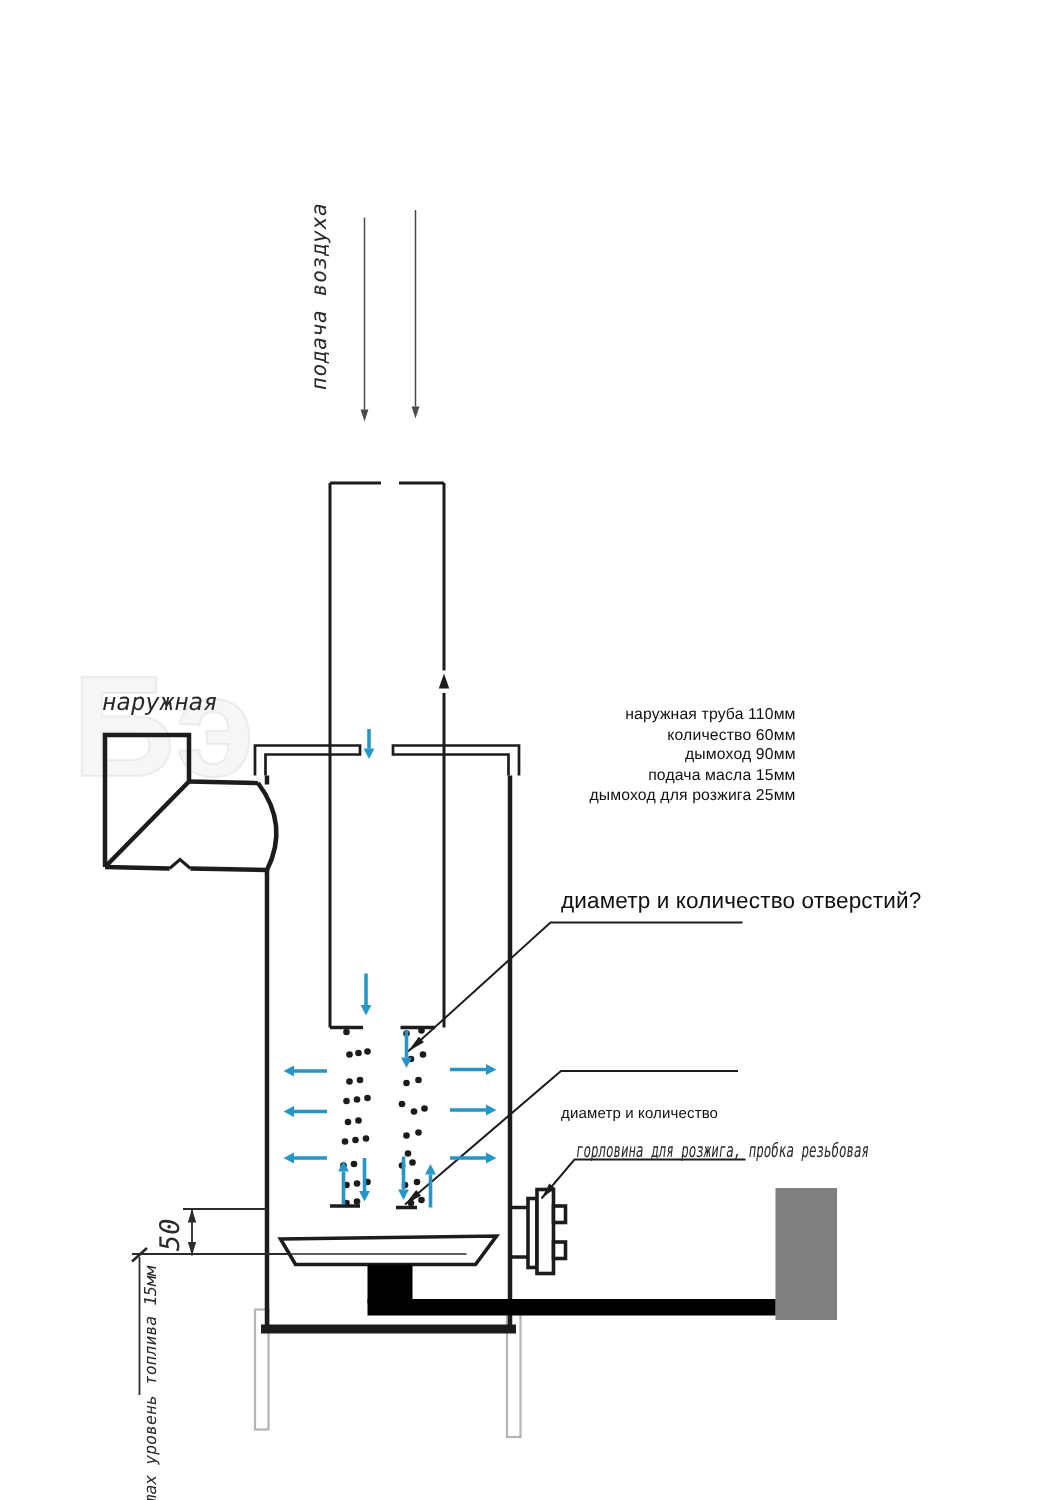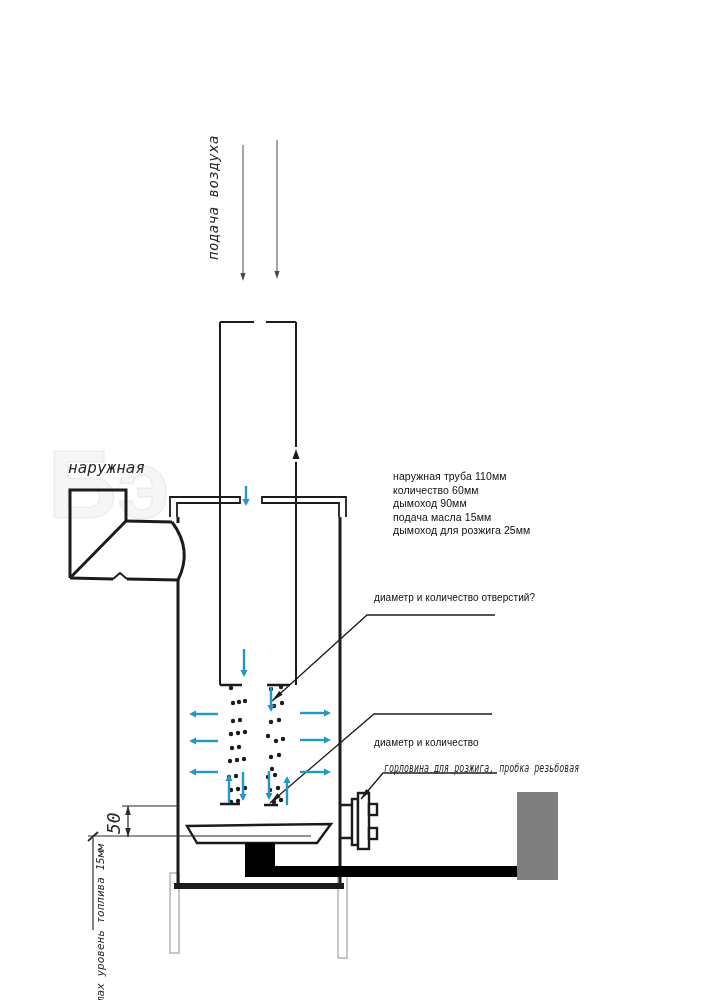--- a/index.html
+++ b/index.html
@@ -5,21 +5,21 @@
   html,body{margin:0;padding:0;background:#fff;}
   #stage{position:relative;width:706px;height:1000px;background:#ffffff;overflow:hidden;
          font-family:"DejaVu Sans Mono",monospace;}
   svg{position:absolute;left:0;top:0;}
   .lbl{position:absolute;color:#1d1d1d;white-space:nowrap;}
   .cad{font-family:"DejaVu Sans Mono",monospace;font-style:italic;color:#2a2a2a;}
   .note{font-family:"Liberation Sans","DejaVu Sans",sans-serif;font-size:10.5px;color:#101010;letter-spacing:0.1px;}
   .rot{transform:rotate(-90deg);transform-origin:0 0;}
   .wm{position:absolute;font-family:"Liberation Sans",sans-serif;font-weight:bold;
       color:rgba(0,0,0,0.035);-webkit-text-stroke:1.5px rgba(0,0,0,0.055);}
-  .specs div{line-height:13.5px;}
+  .specs div{line-height:13.5px;text-align:right;}
 </style>
 </head>
 <body>
 
 <div id="stage">
 
   <div class="wm" style="left:48px;top:430px;font-size:96px;">Бэ</div>
 
   <svg id="draw" width="706" height="1000" viewBox="0 0 706 1000">
 
@@ -185,21 +185,21 @@
   <div class="lbl cad" style="left:68px;top:458px;font-size:16px;">наружная</div>
 
   <div class="lbl note specs" style="left:393px;top:470px;">
     <div>наружная труба 110мм</div>
     <div>количество 60мм</div>
     <div>дымоход 90мм</div>
     <div>подача масла 15мм</div>
     <div>дымоход для розжига 25мм</div>
   </div>
 
-  <div class="lbl note" style="left:374px;top:592px;font-size:10px;">диаметр и количество отверстий?</div>
+  <div class="lbl note" style="left:374px;top:592px;font-size:15px;">диаметр и количество отверстий?</div>
 
   <div class="lbl note" style="left:374px;top:694px;font-size:10px;margin-top:43px;">диаметр и количество</div>
 
   <div class="lbl cad" style="left:384px;top:760px;font-size:13px;transform:scaleX(0.64);transform-origin:0 0;">горловина для розжига, пробка резьбовая</div>
 
   <div class="lbl cad rot" style="left:103px;top:834px;font-size:18px;">50</div>
 
   <div class="lbl cad rot" style="left:94px;top:1003px;font-size:11px;">max уровень топлива 15мм</div>
 </div>
 

